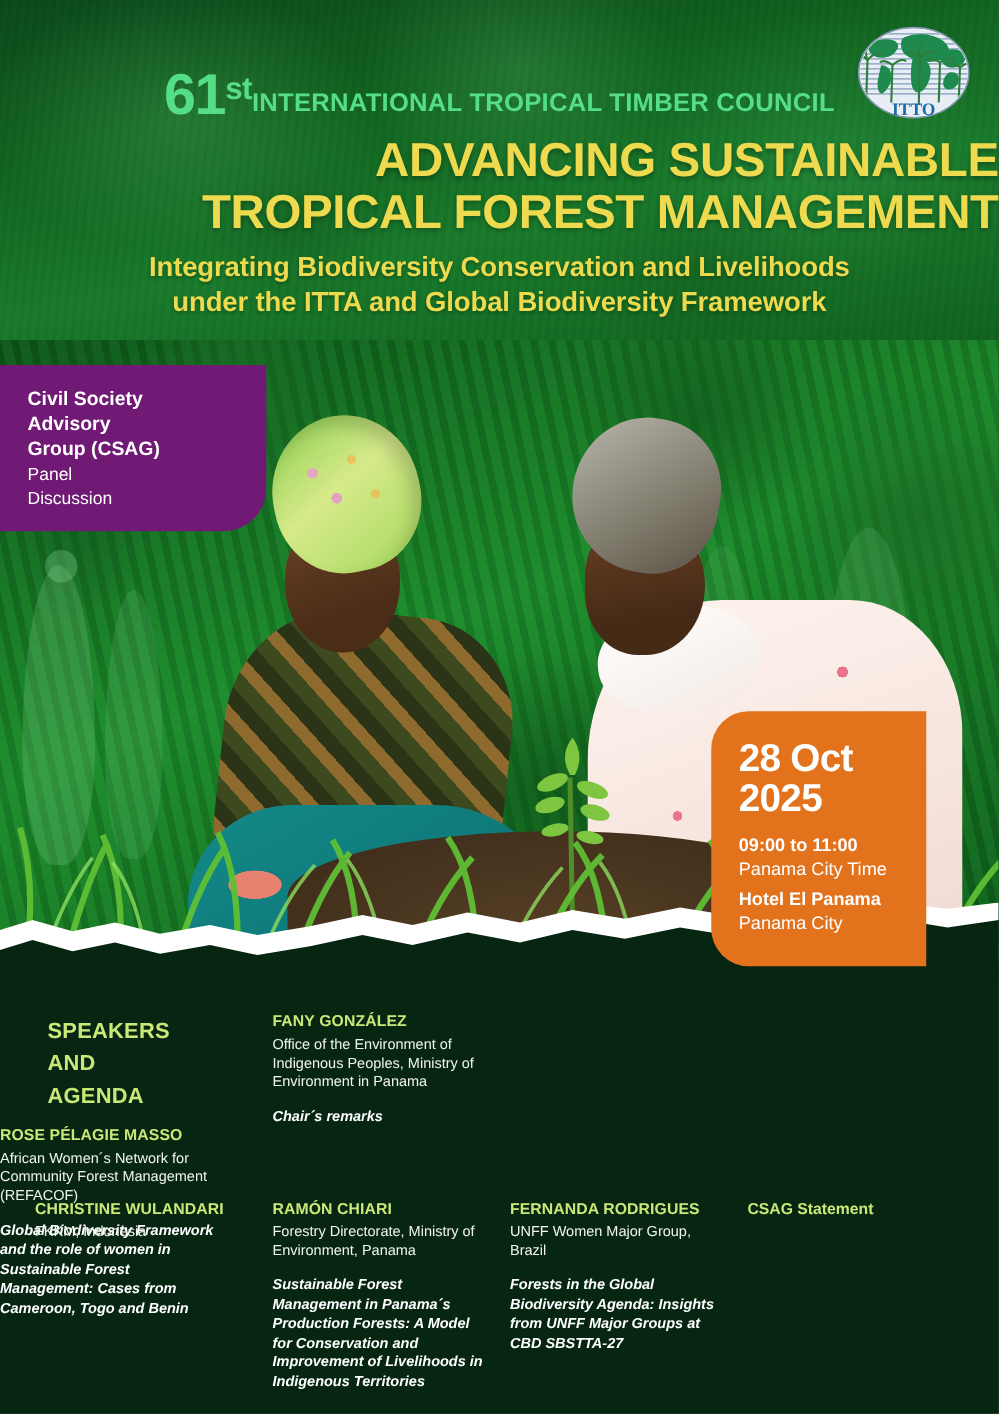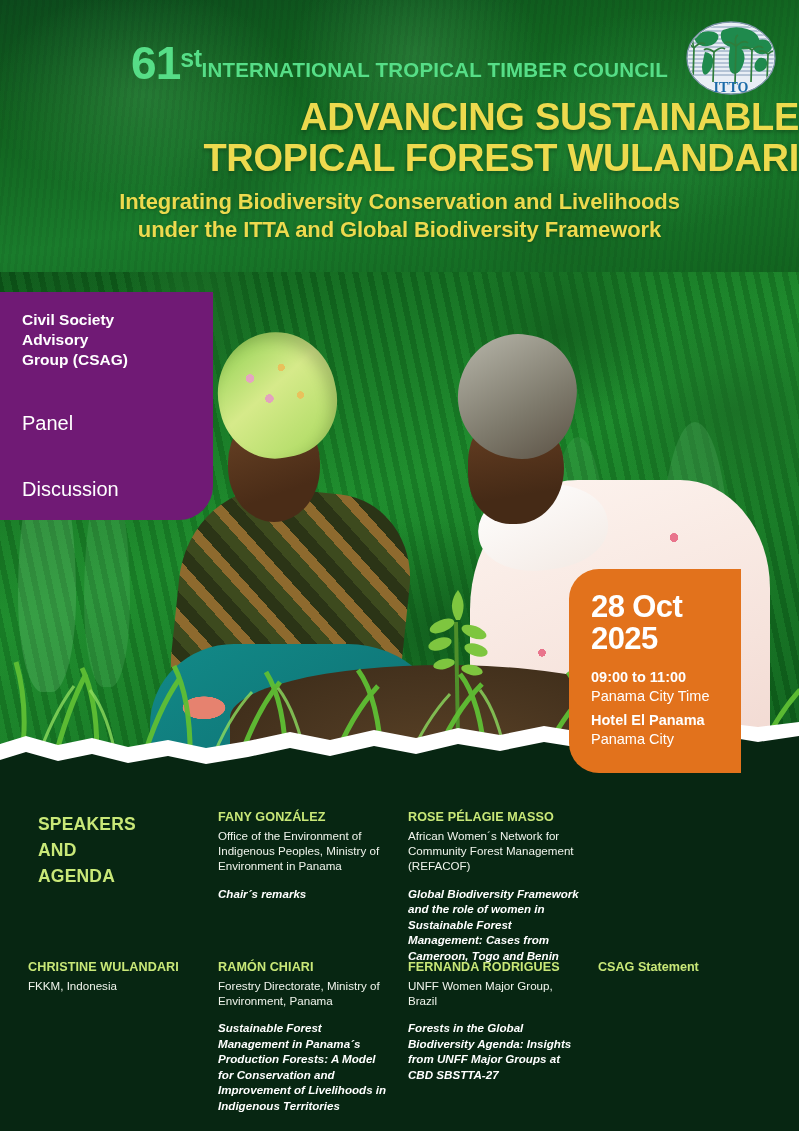--- a/index.html
+++ b/index.html
@@ -23,21 +23,21 @@
     overflow: hidden;
   }
   .header::after{
     content:""; position:absolute; inset:0;
     background:
       repeating-linear-gradient(96deg, rgba(0,0,0,.09) 0 3px, rgba(255,255,255,.03) 3px 7px),
       radial-gradient(ellipse 120px 90px at 30% 70%, rgba(0,0,0,.20), transparent 70%),
       radial-gradient(ellipse 150px 110px at 70% 80%, rgba(0,0,0,.16), transparent 70%);
     mix-blend-mode: multiply; opacity:.55;
   }
-  .hdr-inner{ position:relative; z-index:3; text-align:center; padding-top:40px; }
+  .hdr-inner{ position:relative; z-index:3; text-align:center; padding-top:52px; }
 
   .council-line{ line-height:1; white-space:nowrap; }
   .num61{
     font-size: 46px; font-weight: 800; letter-spacing:-1px;
     color: #56de87; vertical-align: baseline;
   }
   .suffix-st{
     font-size: 25px; font-weight: 800; color: #56de87;
     position: relative; top: -12px; letter-spacing: -0.5px;
   }
@@ -153,21 +153,21 @@
   
   .torn{ position:absolute; left:0; top:722px; width:799px; height:62px; z-index:9; }
 
   
   .badge{
     position:absolute; left:0; top:292px; width:213px; padding:18px 20px 18px 22px;
     background:#701a75; border-radius: 0 0 34px 0; z-index: 12;
     color:#ffffff;
   }
   .badge-b{ font-size:15.5px; font-weight:700; line-height:1.30; }
-  .badge-n{ font-size:20px; font-weight:400; line-height:1.30;margin-top:40px; }
+  .badge-n{ font-size:14px; font-weight:400; line-height:1.30; }
 
   
   .datebox{
     position:absolute; right:58px; top:569px; width:172px; padding:22px 20px 24px 22px;
     background:#e2721c; border-radius: 30px 0 0 30px; z-index: 12; color:#fff;
   }
   .datebox .big{ font-size:31px; font-weight:800; line-height:1.03; letter-spacing:-0.6px;}
   .datebox .m1{ margin-top:14px; font-size:14.5px; font-weight:700; line-height:1.24;}
   .datebox .m2{ font-size:14.5px; font-weight:400; line-height:1.28;}
   .datebox .m3{ margin-top:7px; font-size:14.5px; font-weight:700; line-height:1.24;}
@@ -176,21 +176,21 @@
   
   .agenda{
     position:absolute; left:0; top:770px; width:799px; height:361px;
     background:#072612; z-index: 8;
   }
   .agenda-head{
     position:absolute; left:38px; top:42px; width:165px;
     font-size:17.5px; font-weight:800; color:#c9e878; line-height:1.48; letter-spacing:.2px;
   }
   .row{ position:absolute; display:flex; }
-  .row1{ left:0; top:40px; width:799px; }
+  .row1{ left:0; top:40px; width:799px;flex-direction:column; }
   .row2{ left:0; top:190px; width:799px; }
   .col{ width:190px; padding-right:14px; }
   .col.c1{ margin-left:28px; }
   .col.pad-first{ margin-left:218px; }
   .sp-name{ font-size:12.6px; font-weight:800; color:#c9e878; line-height:1.25; letter-spacing:.1px;}
   .sp-org{ margin-top:2px; font-size:11.6px; font-weight:400; color:#f0f4ec; line-height:1.32;}
   .sp-topic{ margin-top:12px; font-size:11.6px; font-weight:700; font-style:italic; color:#ffffff; line-height:1.34;}
   .sp-only{ font-size:12.6px; font-weight:800; color:#c9e878; line-height:1.25;}
 </style>
 </head>
@@ -198,21 +198,21 @@
 
 <div class="poster">
 
   <div class="header">
     <div class="hdr-inner">
       <div class="council-line">
         <span class="num61">61</span><span class="suffix-st">st</span><span class="council-name">INTERNATIONAL TROPICAL TIMBER COUNCIL</span>
       </div>
       <div class="main-title">
         <div>ADVANCING SUSTAINABLE</div>
-        <div>TROPICAL FOREST WULANDARI</div>
+        <div>TROPICAL FOREST MANAGEMENT</div>
       </div>
       <div class="sub-title">
         <div>Integrating Biodiversity Conservation and Livelihoods</div>
         <div>under the ITTA and Global Biodiversity Framework</div>
       </div>
     </div>
 
     <svg class="logo" viewBox="0 0 92 88">
       <ellipse cx="46" cy="40" rx="44" ry="36" fill="#ffffff" stroke="#7f96ab" stroke-width="1.4"></ellipse>
       <clipPath id="ovl">

